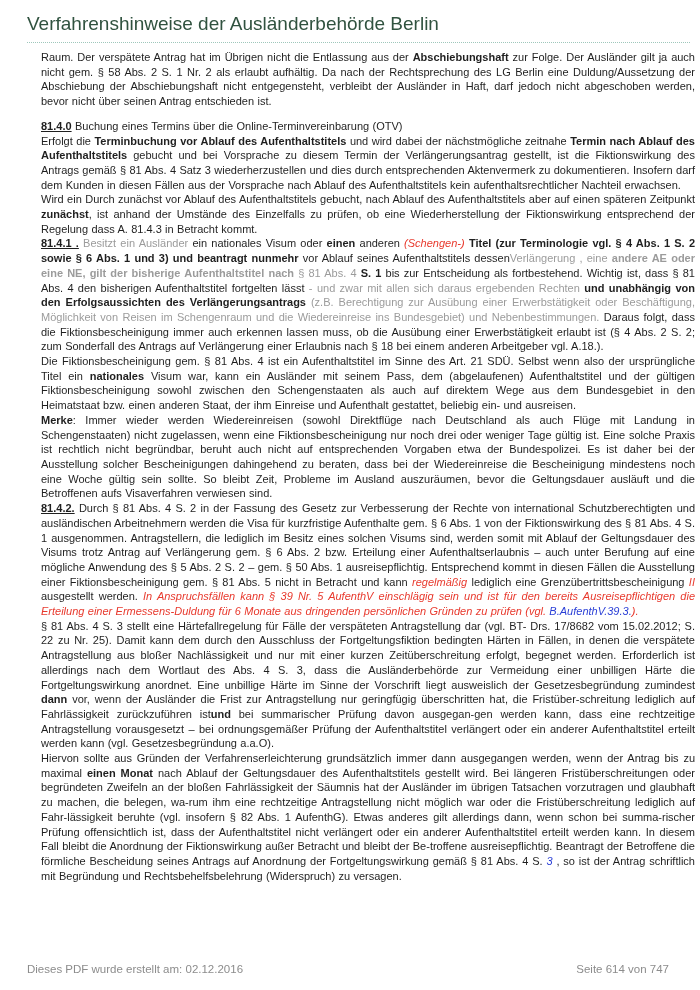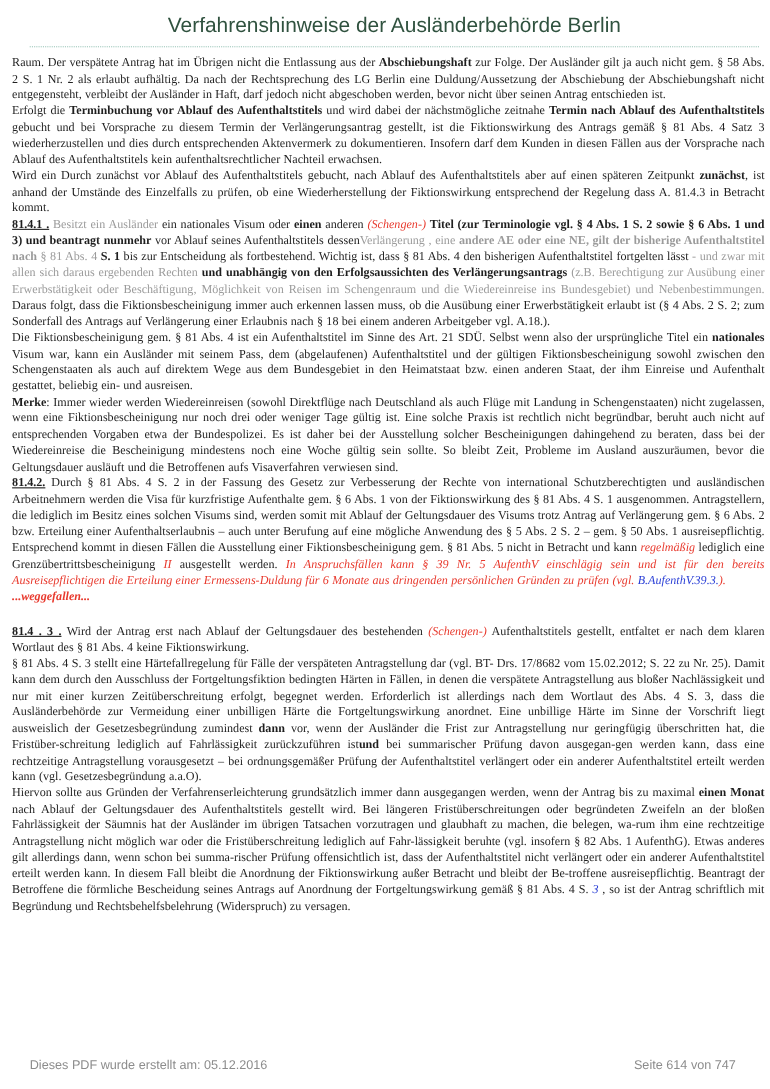--- a/index.html
+++ b/index.html
@@ -8,29 +8,28 @@
     background:#ffffff;
     font-family:"Liberation Sans", sans-serif;
     position:relative;
     overflow:hidden;
   }
   .page { position:absolute; inset:0; background:#ffffff; }
   .header {
     margin:13px 10px 0 27px;
     padding-bottom:7px;
     border-bottom:1px dotted #9ec7bb;
-    text-align:center;
   }
   .title {
     color:#30523f;
     font-size:19px;
     font-weight:400;
     line-height:22px;
   }
-  .content { margin:7px 5px 0 11px;font-family:Liberation Serif, serif; }
+  .content { margin:7px 5px 0 41px; }
   .para {
     font-size:11px;
     line-height:14.7px;
     text-align:justify;
     color:#1f1f1f;
     margin:0;
     word-spacing:0.3px;
   }
   .gap-sm { margin-top:10px; }
   .gap-lg { margin-top:17px; }
@@ -54,30 +53,29 @@
 <body>
 
 <div class="page">
 
   <div class="header">
     <div class="title">Verfahrenshinweise der Ausländerbehörde Berlin</div>
   </div>
 
   <div class="content">
       <p class="para"><span>Raum. Der verspätete Antrag hat im Übrigen nicht die Entlassung aus der </span><span class="r-b">Abschiebungshaft</span><span> zur Folge. Der Ausländer gilt ja auch nicht gem. § 58 Abs. 2 S. 1 Nr. 2 als erlaubt aufhältig. Da nach der Rechtsprechung des LG Berlin eine Duldung/Aussetzung der Abschiebung der Abschiebungshaft nicht entgegensteht, verbleibt der Ausländer in Haft, darf jedoch nicht abgeschoben werden, bevor nicht über seinen Antrag entschieden ist.</span></p>
+      <p class="para gap-sm"><span class="r-ub">81.4.0</span><span> Buchung eines Termins über die Online-Terminvereinbarung (OTV)</span></p>
       <p class="para"><span>Erfolgt die </span><span class="r-b">Terminbuchung vor Ablauf des Aufenthaltstitels</span><span> und wird dabei der nächstmögliche zeitnahe </span><span class="r-b">Termin nach Ablauf des Aufenthaltstitels</span><span> gebucht und bei Vorsprache zu diesem Termin der Verlängerungsantrag gestellt, ist die Fiktionswirkung des Antrags gemäß § 81 Abs. 4 Satz 3 wiederherzustellen und dies durch entsprechenden Aktenvermerk zu dokumentieren. Insofern darf dem Kunden in diesen Fällen aus der Vorsprache nach Ablauf des Aufenthaltstitels kein aufenthaltsrechtlicher Nachteil erwachsen.</span></p>
       <p class="para"><span>Wird ein Durch zunächst vor Ablauf des Aufenthaltstitels gebucht, nach Ablauf des Aufenthaltstitels aber auf einen späteren Zeitpunkt </span><span class="r-b">zunächst</span><span>, ist anhand der Umstände des Einzelfalls zu prüfen, ob eine Wiederherstellung der Fiktionswirkung entsprechend der Regelung dass A. 81.4.3 in Betracht kommt.</span></p>
       <p class="para"><span class="r-ub">81.4.1 .</span><span> </span><span class="r-g">Besitzt ein Ausländer </span><span>ein nationales Visum oder </span><span class="r-b">einen</span><span> anderen </span><span class="r-ri">(Schengen-)</span><span> </span><span class="r-b">Titel (zur Terminologie vgl. § 4 Abs. 1 S. 2 sowie § 6 Abs. 1 und 3) und beantragt nunmehr</span><span> vor Ablauf seines Aufenthaltstitels dessen</span><span class="r-g">Verlängerung , eine </span><span class="r-gb">andere AE oder eine NE, gilt der bisherige Aufenthaltstitel nach </span><span class="r-g">§ 81 Abs. 4 </span><span class="r-b">S. 1</span><span> bis zur Entscheidung als fortbestehend. Wichtig ist, dass § 81 Abs. 4 den bisherigen Aufenthaltstitel fortgelten lässt </span><span class="r-g">- und zwar mit allen sich daraus ergebenden Rechten </span><span class="r-b">und unabhängig von den Erfolgsaussichten des Verlängerungsantrags </span><span class="r-g">(z.B. Berechtigung zur Ausübung einer Erwerbstätigkeit oder Beschäftigung, Möglichkeit von Reisen im Schengenraum und die Wiedereinreise ins Bundesgebiet) und Nebenbestimmungen. </span><span>Daraus folgt, dass die Fiktionsbescheinigung immer auch erkennen lassen muss, ob die Ausübung einer Erwerbstätigkeit erlaubt ist (§ 4 Abs. 2 S. 2; zum Sonderfall des Antrags auf Verlängerung einer Erlaubnis nach § 18 bei einem anderen Arbeitgeber vgl. A.18.).</span></p>
       <p class="para"><span>Die Fiktionsbescheinigung gem. § 81 Abs. 4 ist ein Aufenthaltstitel im Sinne des Art. 21 SDÜ. Selbst wenn also der ursprüngliche Titel ein </span><span class="r-b">nationales</span><span> Visum war, kann ein Ausländer mit seinem Pass, dem (abgelaufenen) Aufenthaltstitel und der gültigen Fiktionsbescheinigung sowohl zwischen den Schengenstaaten als auch auf direktem Wege aus dem Bundesgebiet in den Heimatstaat bzw. einen anderen Staat, der ihm Einreise und Aufenthalt gestattet, beliebig ein- und ausreisen.</span></p>
       <p class="para"><span class="r-b">Merke</span><span>: Immer wieder werden Wiedereinreisen (sowohl Direktflüge nach Deutschland als auch Flüge mit Landung in Schengenstaaten) nicht zugelassen, wenn eine Fiktionsbescheinigung nur noch drei oder weniger Tage gültig ist. Eine solche Praxis ist rechtlich nicht begründbar, beruht auch nicht auf entsprechenden Vorgaben etwa der Bundespolizei. Es ist daher bei der Ausstellung solcher Bescheinigungen dahingehend zu beraten, dass bei der Wiedereinreise die Bescheinigung mindestens noch eine Woche gültig sein sollte. So bleibt Zeit, Probleme im Ausland auszuräumen, bevor die Geltungsdauer ausläuft und die Betroffenen aufs Visaverfahren verwiesen sind.</span></p>
       <p class="para"><span class="r-ub">81.4.2.</span><span> Durch § 81 Abs. 4 S. 2 in der Fassung des Gesetz zur Verbesserung der Rechte von international Schutzberechtigten und ausländischen Arbeitnehmern werden die Visa für kurzfristige Aufenthalte gem. § 6 Abs. 1 von der Fiktionswirkung des § 81 Abs. 4 S. 1 ausgenommen. Antragstellern, die lediglich im Besitz eines solchen Visums sind, werden somit mit Ablauf der Geltungsdauer des Visums trotz Antrag auf Verlängerung gem. § 6 Abs. 2 bzw. Erteilung einer Aufenthaltserlaubnis – auch unter Berufung auf eine mögliche Anwendung des § 5 Abs. 2 S. 2 – gem. § 50 Abs. 1 ausreisepflichtig. Entsprechend kommt in diesen Fällen die Ausstellung einer Fiktionsbescheinigung gem. § 81 Abs. 5 nicht in Betracht und kann </span><span class="r-ri">regelmäßig</span><span> lediglich eine Grenzübertrittsbescheinigung </span><span class="r-ri">II</span><span> ausgestellt werden. </span><span class="r-ri">In Anspruchsfällen kann § 39 Nr. 5 AufenthV einschlägig sein und ist für den bereits Ausreisepflichtigen die Erteilung einer Ermessens-Duldung für 6 Monate aus dringenden persönlichen Gründen zu prüfen (vgl. </span><span class="r-bi">B.AufenthV.39.3.</span><span class="r-ri">).</span></p>
-      <p class="para"><span class="r-rbi">...weggefallen...</span></p>
-      <p class="para gap-lg"><span class="r-ub">81.4 . 3 .</span><span> Wird der Antrag erst nach Ablauf der Geltungsdauer des bestehenden </span><span class="r-ri">(Schengen-)</span><span> Aufenthaltstitels gestellt, entfaltet er nach dem klaren Wortlaut des § 81 Abs. 4 keine Fiktionswirkung.</span></p>
       <p class="para"><span>§ 81 Abs. 4 S. 3 stellt eine Härtefallregelung für Fälle der verspäteten Antragstellung dar (vgl. BT- Drs. 17/8682 vom 15.02.2012; S. 22 zu Nr. 25). Damit kann dem durch den Ausschluss der Fortgeltungsfiktion bedingten Härten in Fällen, in denen die verspätete Antragstellung aus bloßer Nachlässigkeit und nur mit einer kurzen Zeitüberschreitung erfolgt, begegnet werden. Erforderlich ist allerdings nach dem Wortlaut des Abs. 4 S. 3, dass die Ausländerbehörde zur Vermeidung einer unbilligen Härte die Fortgeltungswirkung anordnet. Eine unbillige Härte im Sinne der Vorschrift liegt ausweislich der Gesetzesbegründung zumindest </span><span class="r-b">dann</span><span> vor, wenn der Ausländer die Frist zur Antragstellung nur geringfügig überschritten hat, die Fristüber-schreitung lediglich auf Fahrlässigkeit zurückzuführen ist</span><span class="r-b">und</span><span> bei summarischer Prüfung davon ausgegan-gen werden kann, dass eine rechtzeitige Antragstellung vorausgesetzt – bei ordnungsgemäßer Prüfung der Aufenthaltstitel verlängert oder ein anderer Aufenthaltstitel erteilt werden kann (vgl. Gesetzesbegründung a.a.O).</span></p>
       <p class="para"><span>Hiervon sollte aus Gründen der Verfahrenserleichterung grundsätzlich immer dann ausgegangen werden, wenn der Antrag bis zu maximal </span><span class="r-b">einen Monat</span><span> nach Ablauf der Geltungsdauer des Aufenthaltstitels gestellt wird. Bei längeren Fristüberschreitungen oder begründeten Zweifeln an der bloßen Fahrlässigkeit der Säumnis hat der Ausländer im übrigen Tatsachen vorzutragen und glaubhaft zu machen, die belegen, wa-rum ihm eine rechtzeitige Antragstellung nicht möglich war oder die Fristüberschreitung lediglich auf Fahr-lässigkeit beruhte (vgl. insofern § 82 Abs. 1 AufenthG). Etwas anderes gilt allerdings dann, wenn schon bei summa-rischer Prüfung offensichtlich ist, dass der Aufenthaltstitel nicht verlängert oder ein anderer Aufenthaltstitel erteilt werden kann. In diesem Fall bleibt die Anordnung der Fiktionswirkung außer Betracht und bleibt der Be-troffene ausreisepflichtig. Beantragt der Betroffene die förmliche Bescheidung seines Antrags auf Anordnung der Fortgeltungswirkung gemäß § 81 Abs. 4 S. </span><span class="r-bi">3</span><span> , so ist der Antrag schriftlich mit Begründung und Rechtsbehelfsbelehrung (Widerspruch) zu versagen.</span></p>
     </div>
 
   <div class="footer">
-    <span>Dieses PDF wurde erstellt am: 05.12.2016</span>
+    <span>Dieses PDF wurde erstellt am: 02.12.2016</span>
     <span>Seite 614 von 747</span>
   </div>
 
 </div>
 
 </body></html>

